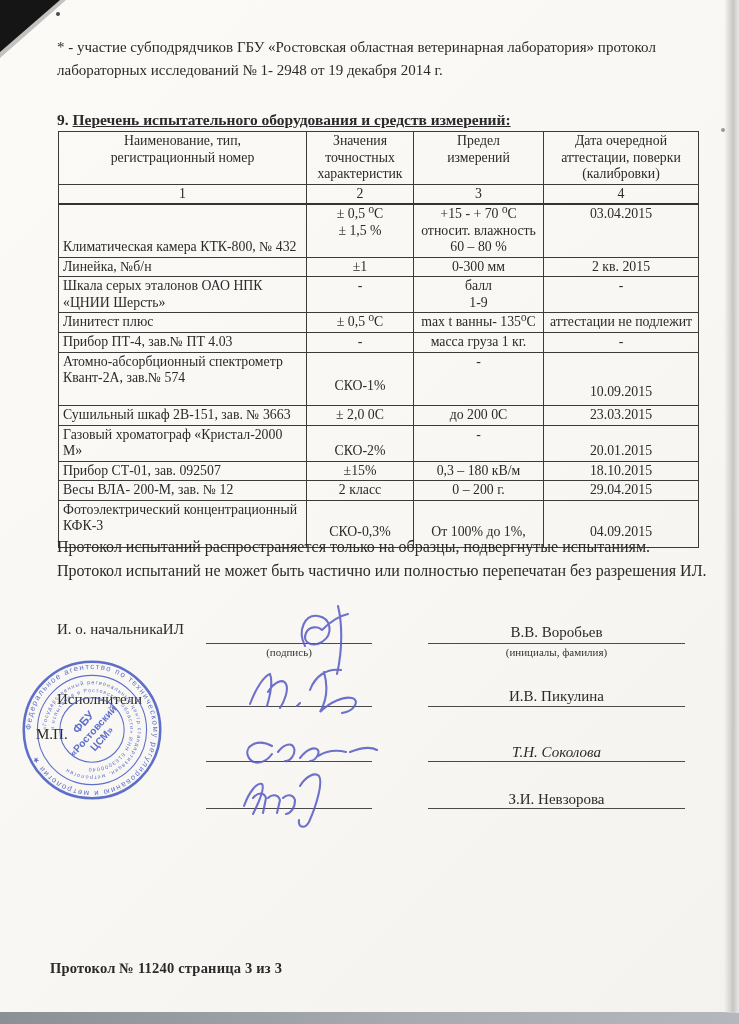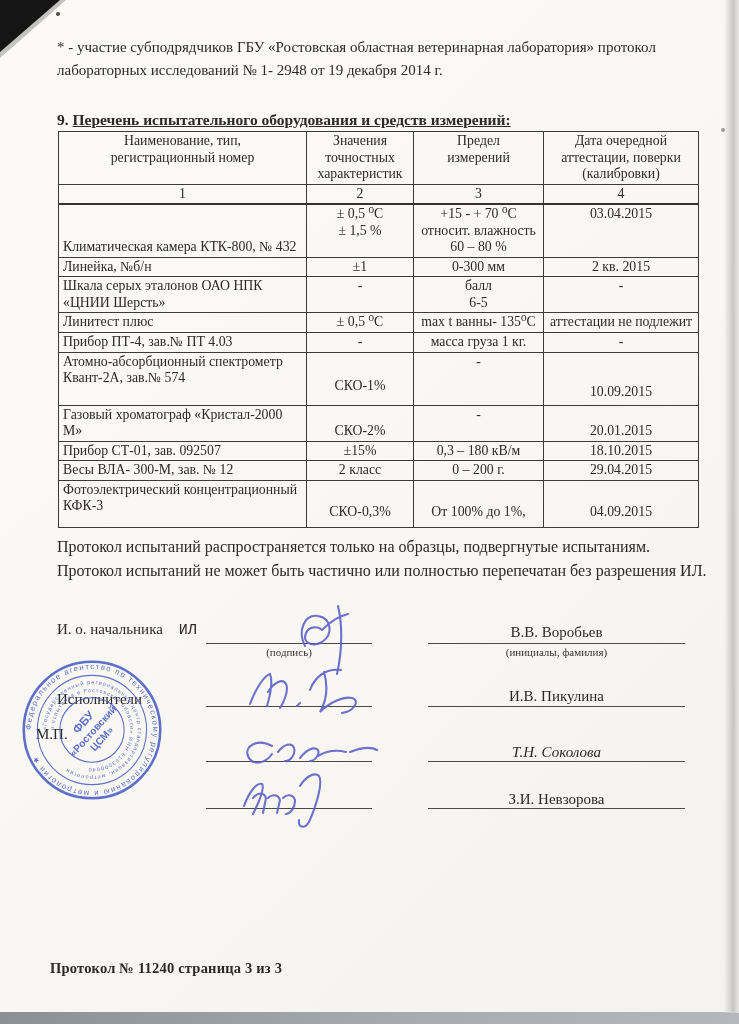--- a/index.html
+++ b/index.html
@@ -34,21 +34,21 @@
   .vb{vertical-align:bottom !important;}
   .pb10{padding-bottom:10px !important;}
   .pb6{padding-bottom:6px !important;}
   .pb4{padding-bottom:4px !important;}
   
   .stmt{left:57px;width:660px;font-size:16px;}
   .s1{top:538px;} .s2{top:562px;}
   
   .siglabel{font-size:15px;}
   .role{left:57px;top:621px;}
-  .role .org{margin-left:16px;font-family:Liberation Mono, monospace;}
+  .role .org{}
   .executors{left:57px;top:691px;}
   .seal{left:36px;top:726px;}
   .line{position:absolute;height:0;border-top:1.5px solid #4a4a4a;}
   .cap{position:absolute;font-size:11px;text-align:center;color:#333;}
   .sname{position:absolute;left:428px;width:257px;text-align:center;font-size:15px;}
   
   .footer{left:50px;top:960px;font-size:14.5px;font-weight:bold;letter-spacing:.2px;}
   
   .stamp{position:absolute;left:14px;top:652px;opacity:.82;}
   .stamp text{font-family:"Liberation Sans","DejaVu Sans",sans-serif;}
@@ -120,21 +120,21 @@
         <td class="tl">Линейка, №б/н</td>
         <td>±1</td>
         <td>0-300 мм</td>
         <td>2 кв. 2015</td>
       </tr>
       <tr style="height:34px">
         <td class="tl vt">Шкала серых эталонов ОАО НПК
 «ЦНИИ Шерсть»</td>
         <td class="vt">-</td>
         <td class="vt">балл
-6-5</td>
+1-9</td>
         <td class="vt">-</td>
       </tr>
       <tr style="height:17px">
         <td class="tl">Линитест плюс</td>
         <td>± 0,5 ⁰С</td>
         <td>max t ванны- 135⁰С</td>
         <td>аттестации не подлежит</td>
       </tr>
       <tr style="height:17px">
         <td class="tl">Прибор ПТ-4, зав.№ ПТ 4.03</td>
@@ -142,35 +142,41 @@
         <td>масса груза 1 кг.</td>
         <td>-</td>
       </tr>
       <tr style="height:53px">
         <td class="tl vt">Атомно-абсорбционный спектрометр
 Квант-2А, зав.№ 574</td>
         <td class="vb pb10">СКО-1%</td>
         <td class="vt">-</td>
         <td class="vb pb4">10.09.2015</td>
       </tr>
+      <tr style="height:20px">
+        <td class="tl">Сушильный шкаф  2В-151, зав. № 3663</td>
+        <td>± 2,0 0С</td>
+        <td>до 200 0С</td>
+        <td>23.03.2015</td>
+      </tr>
       <tr style="height:34px">
         <td class="tl vt">Газовый хроматограф «Кристал-2000
 М»</td>
         <td class="vb">СКО-2%</td>
         <td class="vt">-</td>
         <td class="vb">20.01.2015</td>
       </tr>
       <tr style="height:17px">
         <td class="tl">Прибор СТ-01, зав. 092507</td>
         <td>±15%</td>
         <td>0,3 – 180 кВ/м</td>
         <td>18.10.2015</td>
       </tr>
       <tr style="height:17px">
-        <td class="tl">Весы ВЛА- 300-М, зав. № 12</td>
+        <td class="tl">Весы ВЛА- 200-М, зав. № 12</td>
         <td>2 класс</td>
         <td>0 – 200 г.</td>
         <td>29.04.2015</td>
       </tr>
       <tr style="height:47px">
         <td class="tl vt">Фотоэлектрический концентрационный
 КФК-3</td>
         <td class="vb pb6">СКО-0,3%</td>
         <td class="vb pb6">От 100% до 1%,</td>
         <td class="vb pb6">04.09.2015</td>

